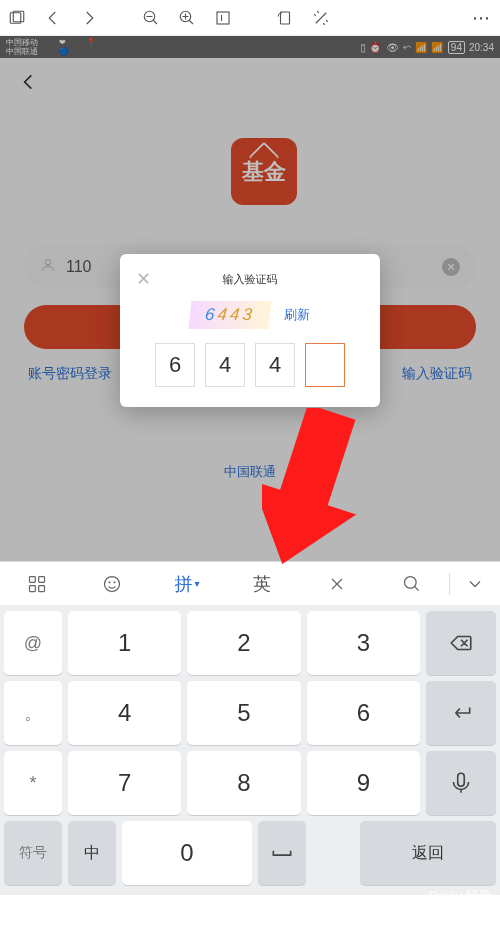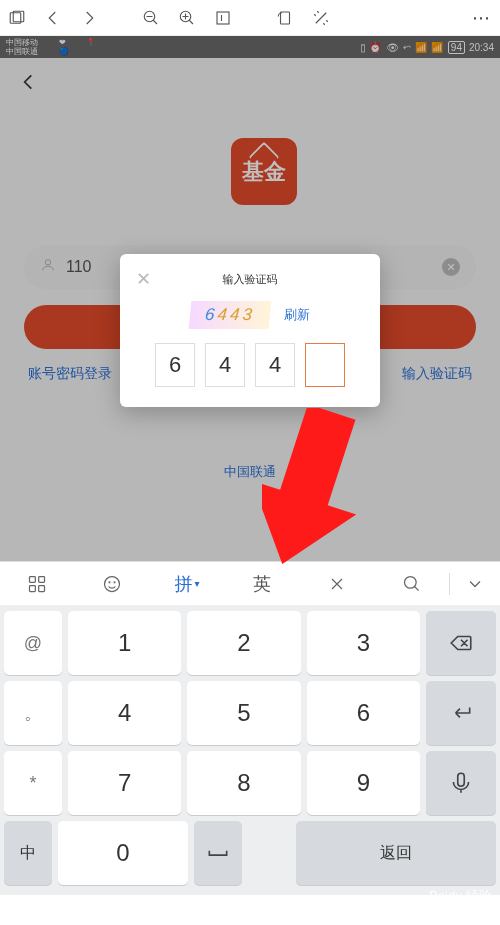--- a/index.html
+++ b/index.html
@@ -280,20 +280,21 @@
     <div class="key k-num">8</div>
     <div class="key k-num">9</div>
     <div class="key fn k-act">
         <svg viewBox="0 0 24 24">
           <rect x="9" y="3" width="6" height="12" rx="3"></rect>
           <path d="M5 11a7 7 0 0014 0M12 18v3"></path>
         </svg>
       </div>
   </div>
   <div class="krow">
+    <div class="key fn k-sm" style="font-size:14px">符号</div>
     <div class="key fn" style="flex:0 0 48px;font-size:16px">中</div>
     <div class="key k-zero">0</div>
     <div class="key fn" style="flex:0 0 48px">
         <svg viewBox="0 0 24 24">
           <path d="M4 10v4h16v-4"></path>
         </svg>
       </div>
     <div class="key fn k-ret" style="font-size:16px">返回</div>
   </div>
 </div>

